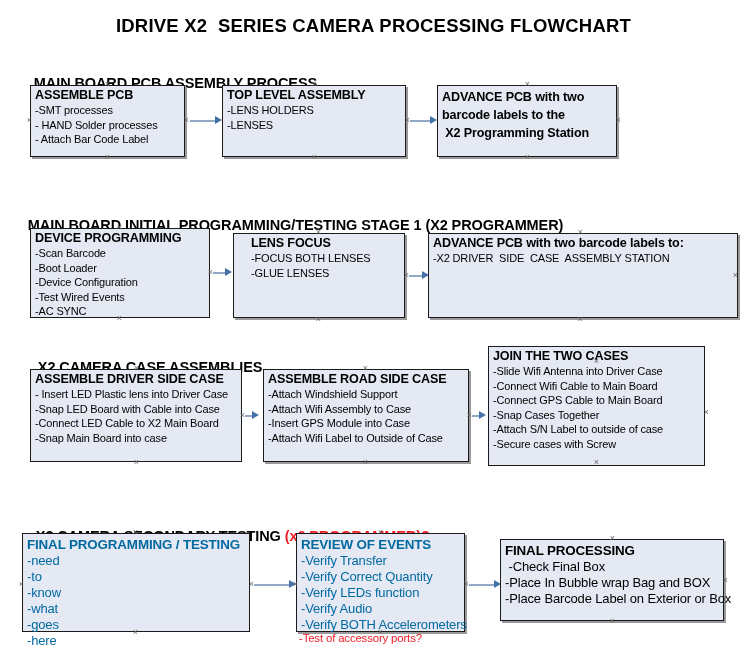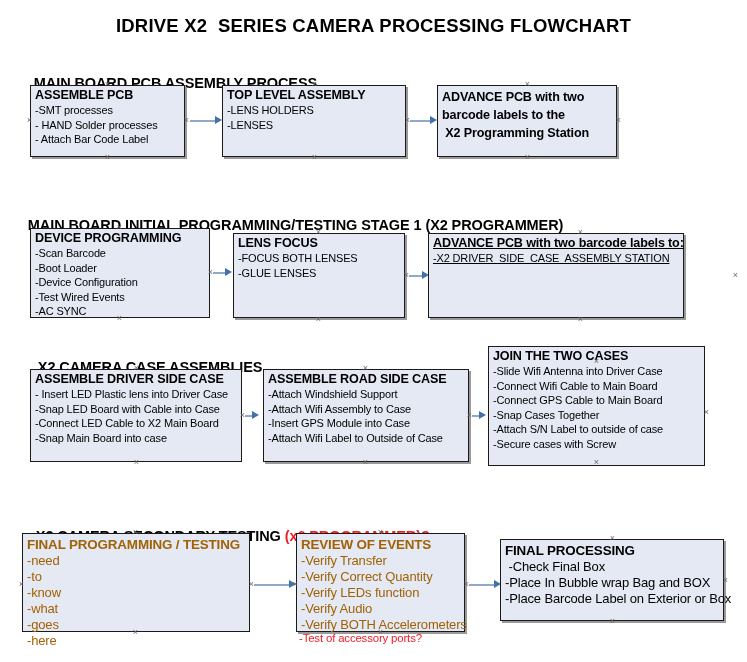--- a/index.html
+++ b/index.html
@@ -62,21 +62,21 @@
     white-space: pre;
     letter-spacing: -0.15px;
   }
   .box-line {
     font-size: 11px;
     line-height: 14.6px;
     white-space: pre;
     letter-spacing: -0.15px;
   }
   .red .box-title, .red .box-line {
-    color: #a16207;
+    color: #0369a1;
   }
   .big-title .box-title {
     font-size: 13.4px;
     line-height: 17px;
   }
   .big-title .box-line {
     font-size: 13px;
     line-height: 16px;
   }
 
@@ -190,35 +190,35 @@
     <div class="box-line">-AC SYNC</div>
   </div>
 </div>
 <div class="handle" style="left:116px; top:224px;"></div>
 <div class="handle" style="left:116px; top:315px;"></div>
 <div class="handle" style="left:207px; top:269px;"></div>
 
 <div class="connector" style="left:213px; top:272px; width:13px;"></div>
 <div class="arrow-head" style="left:225px; top:268px;"></div>
 
-<div class="proc-box" style="left:233px; top:233px; width:172px; height:85px;">
+<div class="proc-box" style="left:233px; top:233px; width:172px; height:85px;padding-left:13px;">
   <div class="box-inner">
     <div class="box-title">LENS FOCUS</div>
     <div class="box-line">-FOCUS BOTH LENSES</div>
     <div class="box-line">-GLUE LENSES</div>
   </div>
 </div>
 <div class="handle" style="left:315px; top:229px;"></div>
 <div class="handle" style="left:315px; top:316px;"></div>
 <div class="handle" style="left:403px; top:272px;"></div>
 
 <div class="connector" style="left:409px; top:275px; width:15px;"></div>
 <div class="arrow-head" style="left:422px; top:271px;"></div>
 
-<div class="proc-box" style="left:428px; top:233px; width:256px; height:85px;text-decoration:underline;">
+<div class="proc-box" style="left:428px; top:233px; width:310px; height:85px;">
   <div class="box-inner">
     <div class="box-title">ADVANCE PCB with two barcode labels to:</div>
     <div class="box-line">-X2 DRIVER  SIDE  CASE  ASSEMBLY STATION</div>
   </div>
 </div>
 <div class="handle" style="left:577px; top:229px;"></div>
 <div class="handle" style="left:577px; top:316px;"></div>
 <div class="handle" style="left:732px; top:272px;"></div>
 
 <div class="section-heading" style="left:30px; top:343px;">

